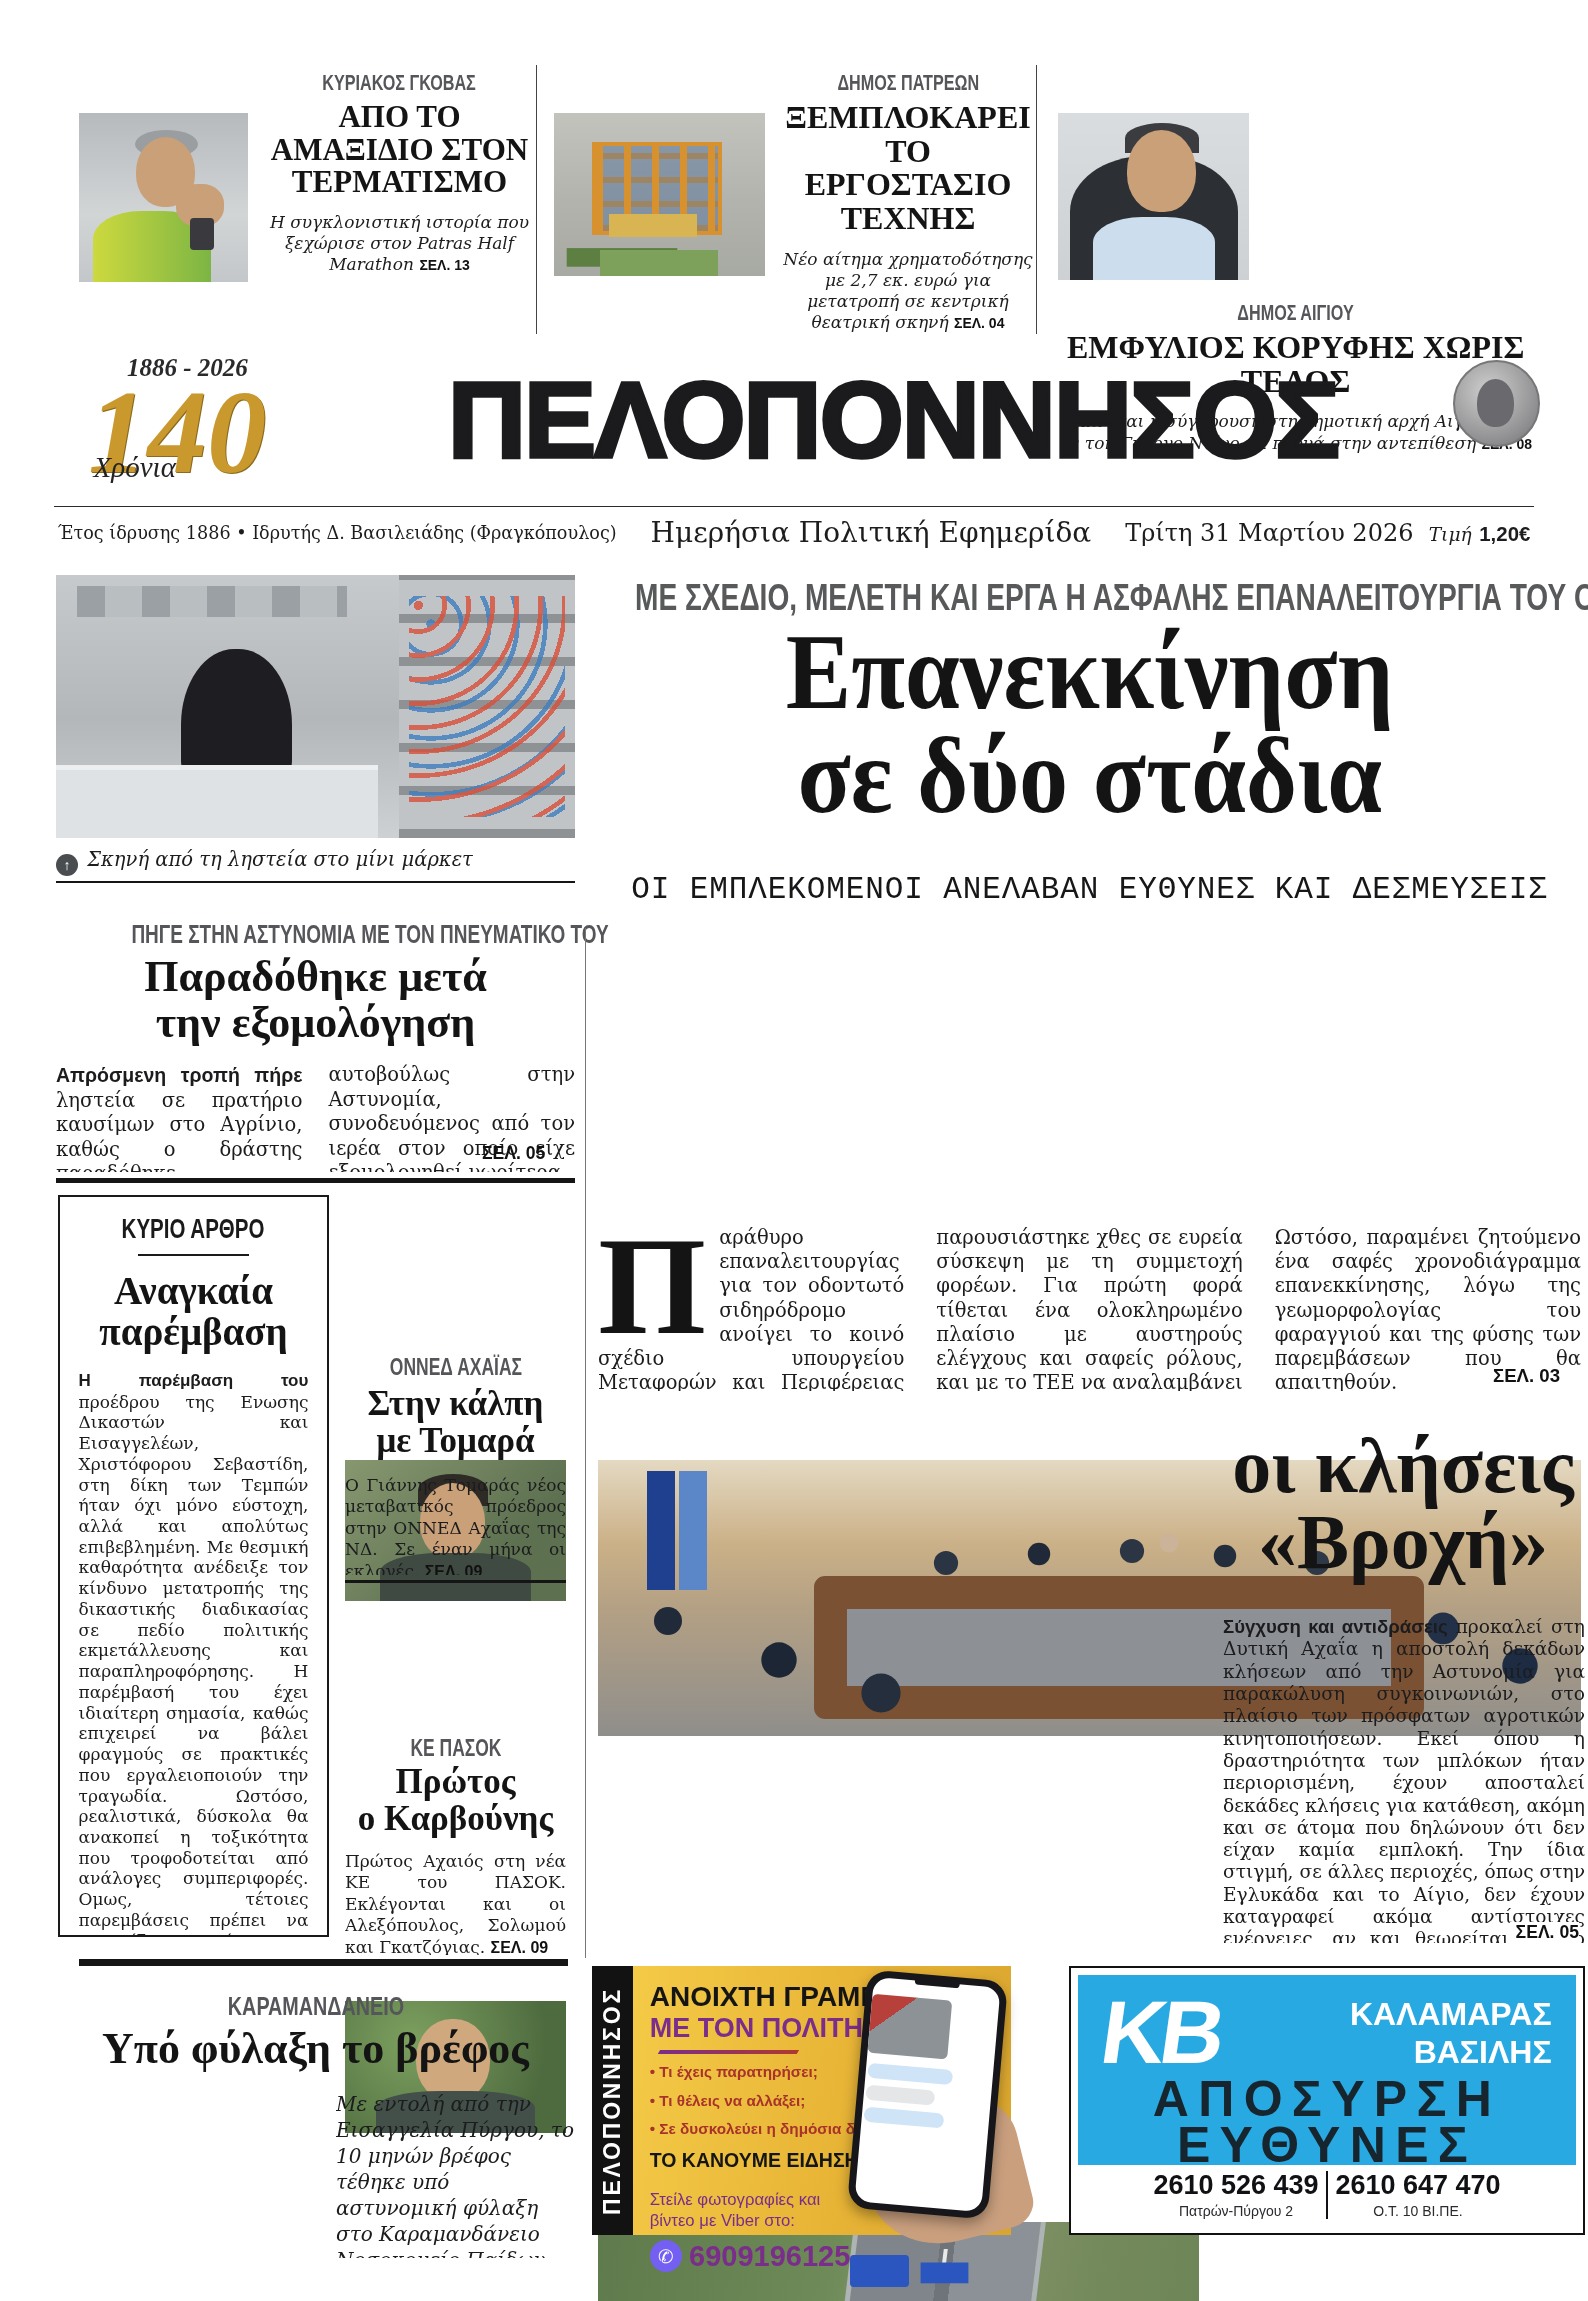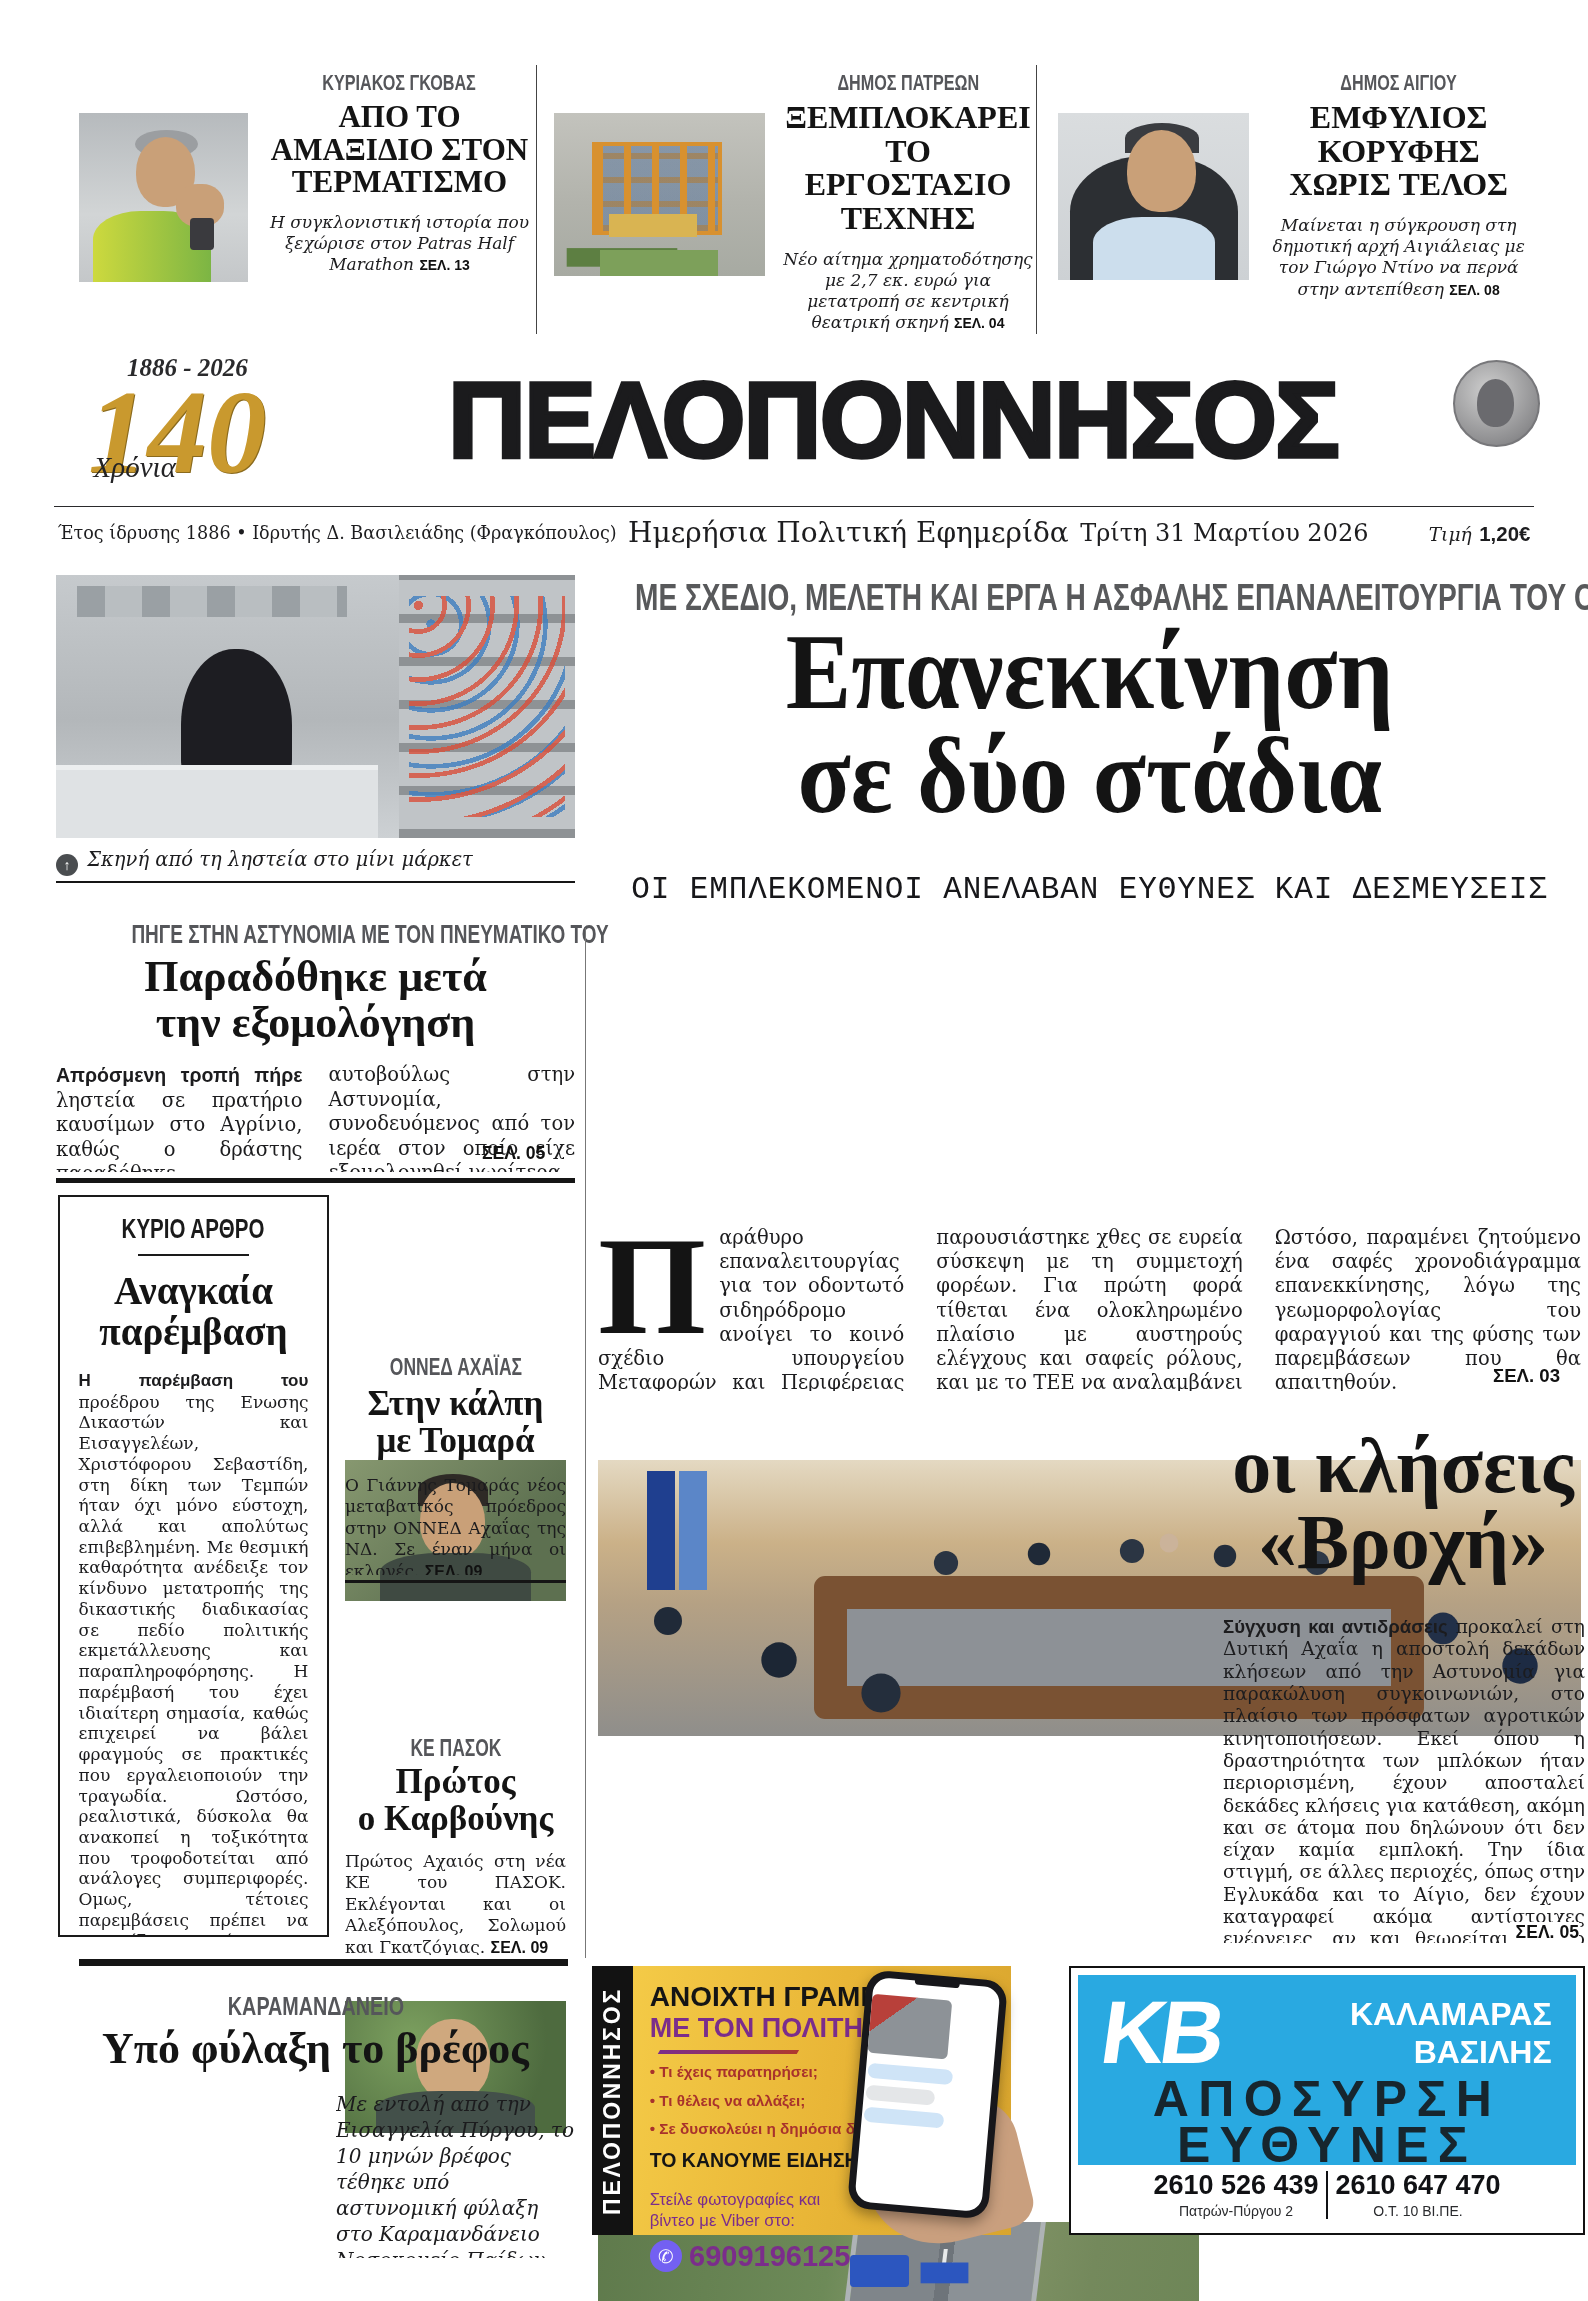--- a/index.html
+++ b/index.html
@@ -186,21 +186,21 @@
       <div class="t-col">
         <div class="kicker t-kicker"><span class="cond">ΔΗΜΟΣ ΠΑΤΡΕΩΝ</span></div>
         <div class="hl" style="font-size:32px;margin-top:5.6px;">ΞΕΜΠΛΟΚΑΡΕΙ ΤΟ ΕΡΓΟΣΤΑΣΙΟ ΤΕΧΝΗΣ</div>
         <div class="t-sub">
           <span>Νέο αίτημα χρηματοδότησης με 2,7 εκ. ευρώ για μετατροπή σε κεντρική θεατρική σκηνή</span>
           <span class="pageref t-page">ΣΕΛ. 04</span>
         </div>
       </div>
     </div>
 
-    <div class="teaser tdiv" style="width:482px;padding-left:21px;">
+    <div class="teaser tdiv" style="width:482px;padding-left:21px;flex-direction:column;">
       <div class="photo ph-mayor" style="width:191px;height:167px;margin-top:48px;flex:none;">
         <div class="chair"></div>
           <div class="hair"></div>
           <div class="head"></div>
           <div class="shirt"></div>
       </div>
       <div class="t-col">
         <div class="kicker t-kicker"><span class="cond">ΔΗΜΟΣ ΑΙΓΙΟΥ</span></div>
         <div class="hl" style="font-size:32px;margin-top:5.6px;">ΕΜΦΥΛΙΟΣ ΚΟΡΥΦΗΣ ΧΩΡΙΣ ΤΕΛΟΣ</div>
         <div class="t-sub">
@@ -221,21 +221,21 @@
     <div id="mast-title">ΠΕΛΟΠΟΝΝΗΣΟΣ</div>
   </div>
 
   <div class="abs" id="emblem" style="left:1453px;top:360px;"></div>
 
   <div class="abs" id="dateline" style="left:54px;top:506px;width:1480px;box-sizing:border-box;">
     <div class="dl-left">Έτος ίδρυσης 1886 • Ιδρυτής Δ. Βασιλειάδης (Φραγκόπουλος)</div>
     <div class="dl-center">Ημερήσια Πολιτική Εφημερίδα</div>
     <div class="dl-right">
       <span>Τρίτη 31 Μαρτίου 2026</span>
-      &nbsp;<span class="ital" style="font-size:18.6px;margin-left:45px;">Τιμή</span>
+      &nbsp;<span class="ital" style="font-size:18.6px;">Τιμή</span>
       <span style="font-family:'Liberation Sans',sans-serif;font-weight:bold;font-size:20.4px;">1,20€</span>
     </div>
   </div>
 
   <div class="abs photo ph-market" style="left:56px;top:575px;width:519px;height:263px;">
     <div class="lamp"></div>
       <div class="shelves"></div>
       <div class="dots"></div>
       <div class="figure"></div>
       <div class="counter"></div>

